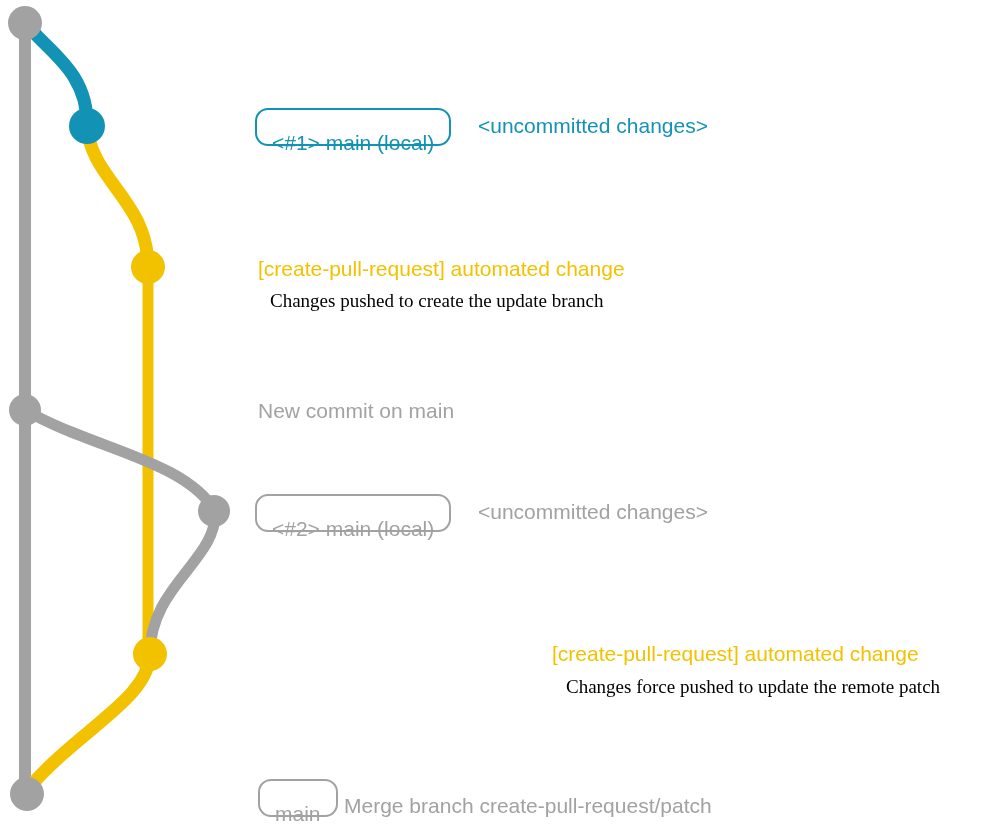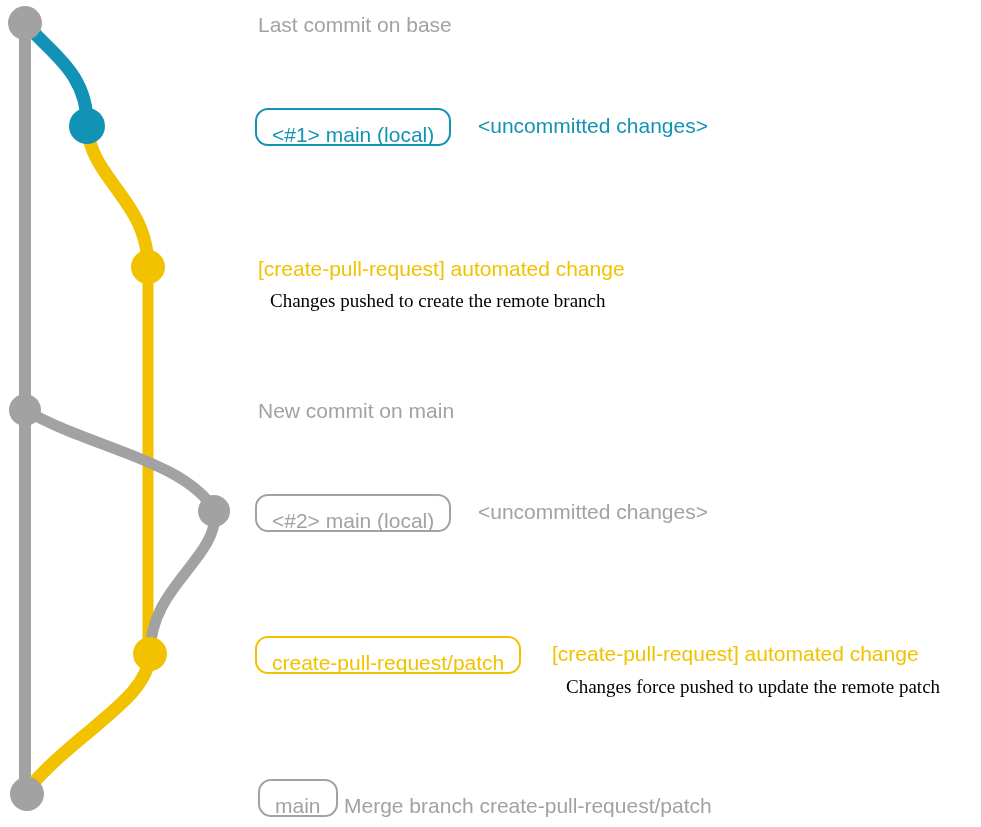--- a/index.html
+++ b/index.html
@@ -36,21 +36,21 @@
     font-family:"Liberation Serif",serif;
     font-size:19px;line-height:23px;
     color:var(--text,#000);
     white-space:nowrap;
   }
   .badge{
     position:absolute;
     display:inline-block;
     box-sizing:border-box;
     height:38px;line-height:34px;
-    padding:8px 15px;
+    padding:16px 15px;
     border-width:2px;border-style:solid;
     border-radius:13px;
     font-size:21px;
     white-space:nowrap;
     background:#fff;
   }
   .badge.teal{border-color:var(--teal,#1293b5);color:var(--teal,#1293b5);}
   .badge.gray{border-color:var(--gray,#a2a2a2);color:var(--gray,#a2a2a2);}
   .badge.yellow{border-color:var(--yellow,#f2c200);color:var(--yellow,#f2c200);}
 </style>
@@ -77,33 +77,31 @@
 
     <circle cx="25" cy="23" r="17" class="fill-gray"></circle>
     <circle cx="87" cy="126" r="18" class="fill-teal"></circle>
     <circle cx="148" cy="267" r="17" class="fill-yellow"></circle>
     <circle cx="25" cy="410" r="16" class="fill-gray"></circle>
     <circle cx="214" cy="511" r="16" class="fill-gray"></circle>
     <circle cx="150" cy="654" r="17" class="fill-yellow"></circle>
     <circle cx="27" cy="794" r="17" class="fill-gray"></circle>
   </svg>
 
-  <div class="note" style="left:258px;top:12px;">Last commit on base</div>
 
   <div class="badge teal" style="left:255px;top:108px;">&lt;#1&gt; main (local)</div>
   <div class="title teal" style="left:478px;top:113px;">&lt;uncommitted changes&gt;</div>
 
   <div class="title yellow" style="left:258px;top:256px;">[create-pull-request] automated change</div>
-  <div class="desc" style="left:270px;top:289px;">Changes pushed to create the remote branch</div>
+  <div class="desc" style="left:270px;top:289px;">Changes pushed to create the update branch</div>
 
   <div class="note" style="left:258px;top:398px;">New commit on main</div>
 
   <div class="badge gray" style="left:255px;top:494px;">&lt;#2&gt; main (local)</div>
   <div class="title gray" style="left:478px;top:499px;">&lt;uncommitted changes&gt;</div>
 
-  <div class="badge yellow" style="left:255px;top:636px;">create-pull-request/patch</div>
   <div class="title yellow" style="left:552px;top:641px;">[create-pull-request] automated change</div>
   <div class="desc" style="left:566px;top:675px;">Changes force pushed to update the remote patch</div>
 
   <div class="badge gray" style="left:258px;top:779px;text-align:center;">main</div>
   <div class="title gray" style="left:344px;top:785px;margin-top:8px;">Merge branch create-pull-request/patch</div>
 
 </div>
 
 </body></html>

